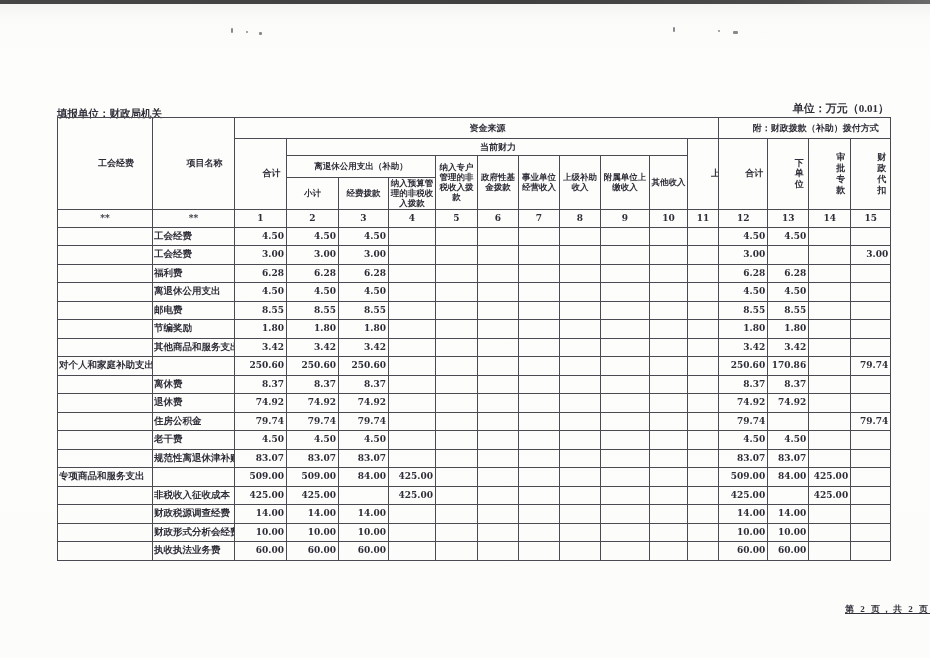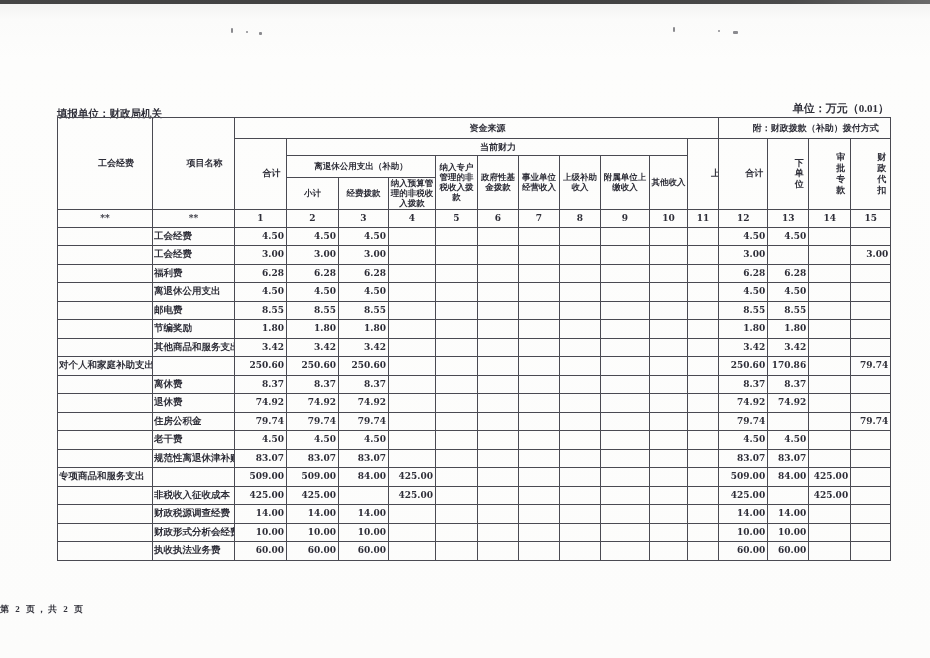--- a/index.html
+++ b/index.html
@@ -76,24 +76,25 @@
   tbody td.num {
     text-align: right;
     padding-right: 2px;
     font-size: 9px;
     font-family: "DejaVu Serif", "Liberation Serif", serif;
     white-space: nowrap;
   }
   .footer {
     position: absolute; top: 603px; left: 0;
     width: 100%;
-    text-align: left;
+    text-align: right;
     font-size: 9px; font-weight: bold;
     color: #33333c;
     letter-spacing: 2px;
+    text-decoration: underline;
   }
 </style>
 </head>
 <body>
 
 <div class="page">
 
   <div class="scan-strip"></div>
   <div class="speck" style="left:231px; top:28px; width:2px; height:5px;"></div>
   <div class="speck" style="left:246px; top:31px; width:2px; height:2px;"></div>

